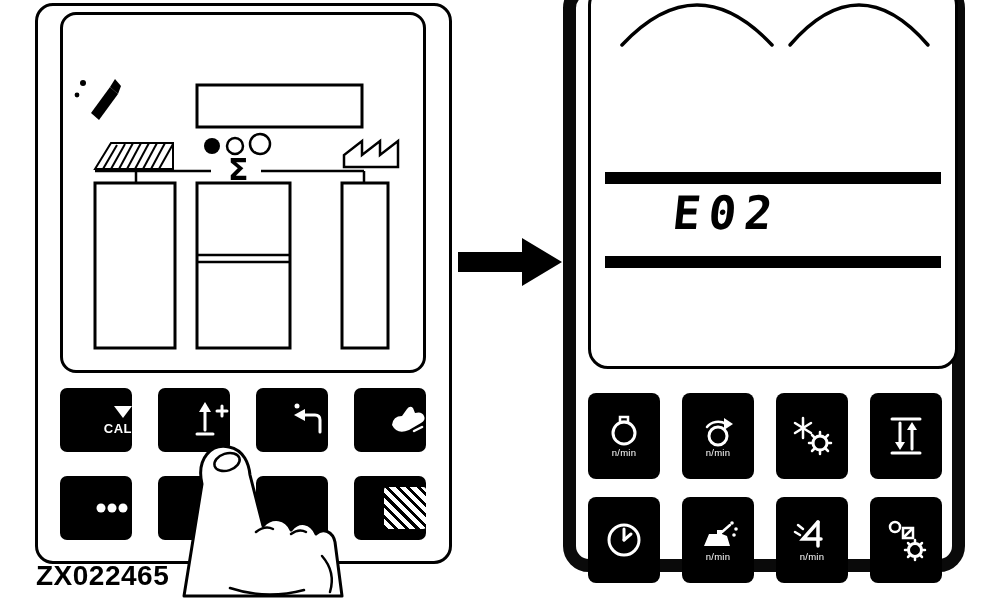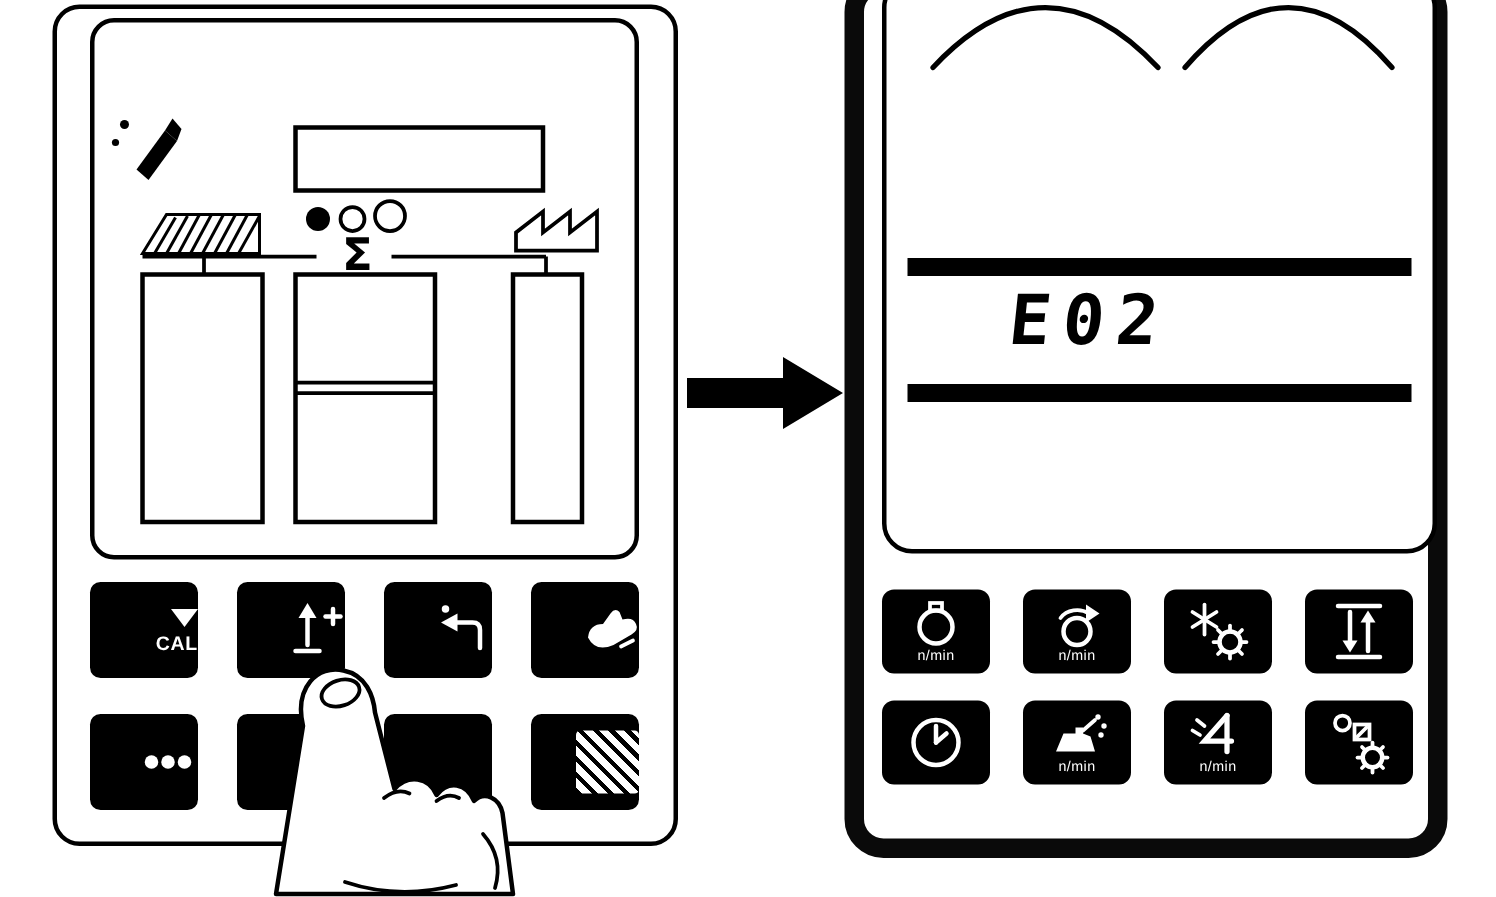--- a/index.html
+++ b/index.html
@@ -54,21 +54,21 @@
     position: absolute; left: 82px; top: 198px;
     font-family: "DejaVu Sans Mono", monospace;
     font-size: 46px; font-weight: bold; letter-spacing: 8px; color: #000;
     transform: skewX(-6deg);
   }
   .btn-grid-right {
     position: absolute; left: 12px; top: 398px; width: 354px;
     display: grid; grid-template-columns: repeat(4, 72px); gap: 18px 22px;
   }
   .key-r {
-    width: 72px; height: 56px; background: #000; border-radius: 8px;
+    width: 72px; height: 86px; background: #000; border-radius: 8px;
     display: flex; flex-direction: column; align-items: center; justify-content: center;
     color: #fff;
     text-align: center;
   }
   .key-r-label {
     font-size: 9.5px; color: #fff; line-height: 1; margin-top: 1px; letter-spacing: .3px;
   }
   
   .finger { position: absolute; left: 170px; top: 438px; z-index: 5; }
   
@@ -313,14 +313,15 @@
                C102,78 116,80 121,92 C129,82 141,84 146,96 C153,89 163,94 165,104
                L172,158 Z" fill="#fff" stroke="#000" stroke-width="3" stroke-linejoin="round"></path>
       <ellipse cx="57" cy="24" rx="13" ry="8.5" transform="rotate(-18 57 24)" fill="#fff" stroke="#000" stroke-width="2.5"></ellipse>
       <path d="M86,94 q9,-7 17,-3" fill="none" stroke="#000" stroke-width="2.5" stroke-linecap="round"></path>
       <path d="M121,96 q8,-6 15,-2" fill="none" stroke="#000" stroke-width="2.5" stroke-linecap="round"></path>
       <path d="M60,150 q36,12 74,2" fill="none" stroke="#000" stroke-width="2.5" stroke-linecap="round"></path>
       <path d="M152,118 q14,16 8,36" fill="none" stroke="#000" stroke-width="2.5" stroke-linecap="round"></path>
     </svg>
   </div>
 
+  <div class="caption">ZX022465</div>
 
 </div>
 
 </body></html>

